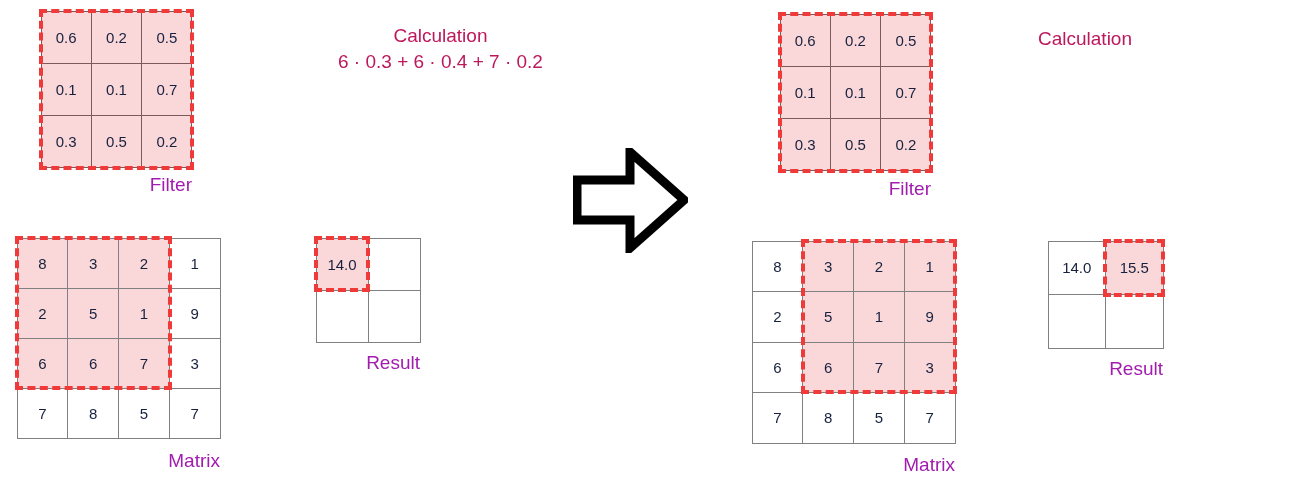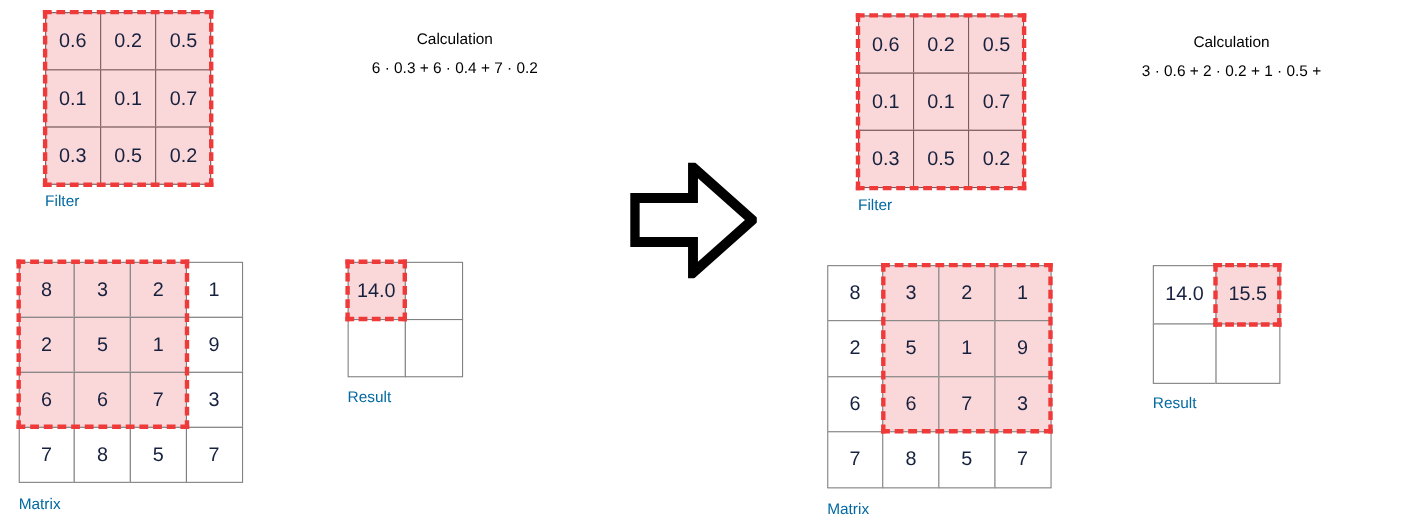--- a/index.html
+++ b/index.html
@@ -7,38 +7,38 @@
     width:1291px;height:479px;position:relative;background:#ffffff;
     font-family:"Liberation Sans",sans-serif;color:#1a1a2e;overflow:hidden;
   }
   .panel{position:absolute;}
 
   
   .grid{position:absolute;display:grid;box-sizing:border-box;}
   .cell{
     box-sizing:border-box;border:1px solid #808080;background:#ffffff;
     display:flex;align-items:center;justify-content:center;
-    font-size:18px;color:#16213e;margin:-0.5px;
+    font-size:15px;color:#16213e;margin:-0.5px;
   }
   .cell.fill{background:#fad7d9;}
   .filter-grid .cell{background:#fad7d9;border-color:#7a5a5a;}
 
   
   .sel{
     position:absolute;box-sizing:border-box;
     border:4px dashed #f03a3a;pointer-events:none;
   }
 
   .caption{
-    position:absolute;text-align:left;font-size:14px;color:#0369a1;
+    position:absolute;text-align:right;font-size:19px;color:#a21caf;
     white-space:nowrap;
   }
 
   
-  .calc{position:absolute;font-size:14px;color:#000000;line-height:23px;white-space:nowrap;}
+  .calc{position:absolute;font-size:19px;color:#be185d;line-height:23px;white-space:nowrap;}
   .calc .title{display:block;text-align:center;margin-bottom:3px;}
   .calc .line{display:block;}
   .calc .total{display:block;padding-left:8px;}
 
   
   .arrow{position:absolute;}
 </style>
 </head>
 <body>
 
@@ -111,21 +111,20 @@
     <div class="cell">0.7</div>
     <div class="cell">0.3</div>
     <div class="cell">0.5</div>
     <div class="cell">0.2</div>
   </div>
   <div class="sel" style="left:778px;top:12px;width:155px;height:161px;"></div>
   <div class="caption" style="left:780px;top:178px;width:151px;">Filter</div>
 
   <div class="calc" style="left:1038px;top:27px;">
     <span class="title">Calculation</span>
-    <span class="line">3 · 0.6 + 2 · 0.2 + 1 · 0.5 +</span>
   </div>
 
   <div class="grid" style="left:752px;top:241px;width:203px;height:202px;grid-template-columns:repeat(4,1fr);grid-template-rows:repeat(4,1fr);">
     <div class="cell">8</div>
     <div class="cell fill">3</div>
     <div class="cell fill">2</div>
     <div class="cell fill">1</div>
     <div class="cell">2</div>
     <div class="cell fill">5</div>
     <div class="cell fill">1</div>

